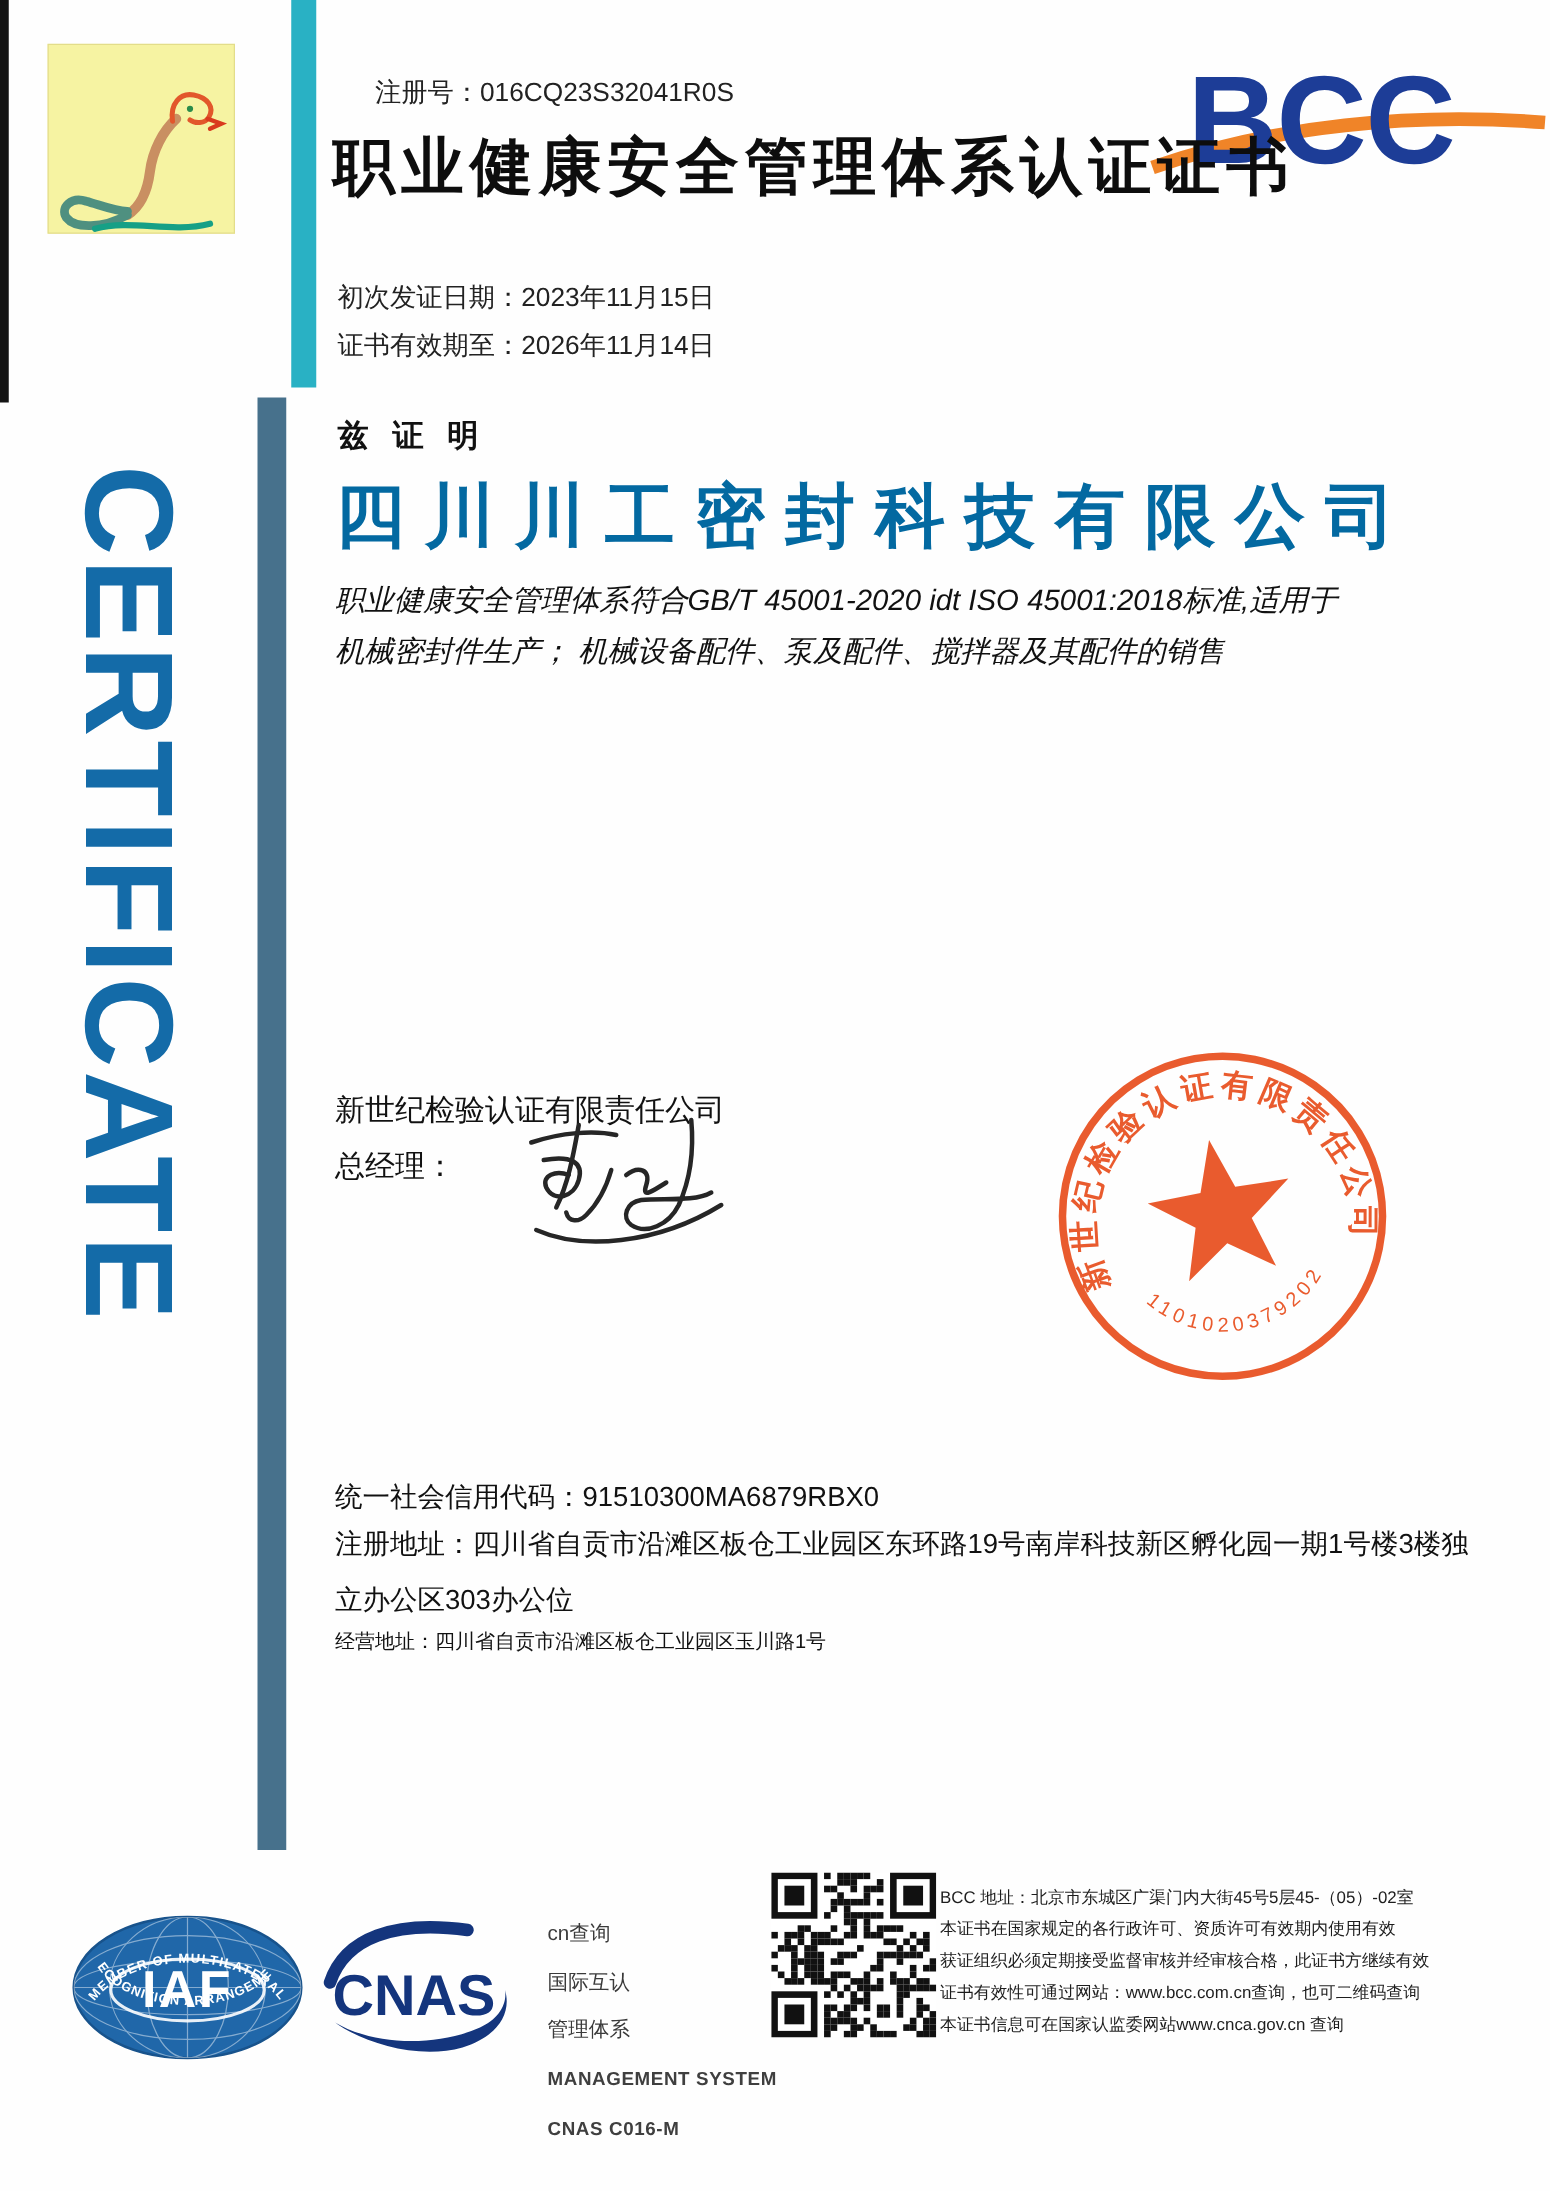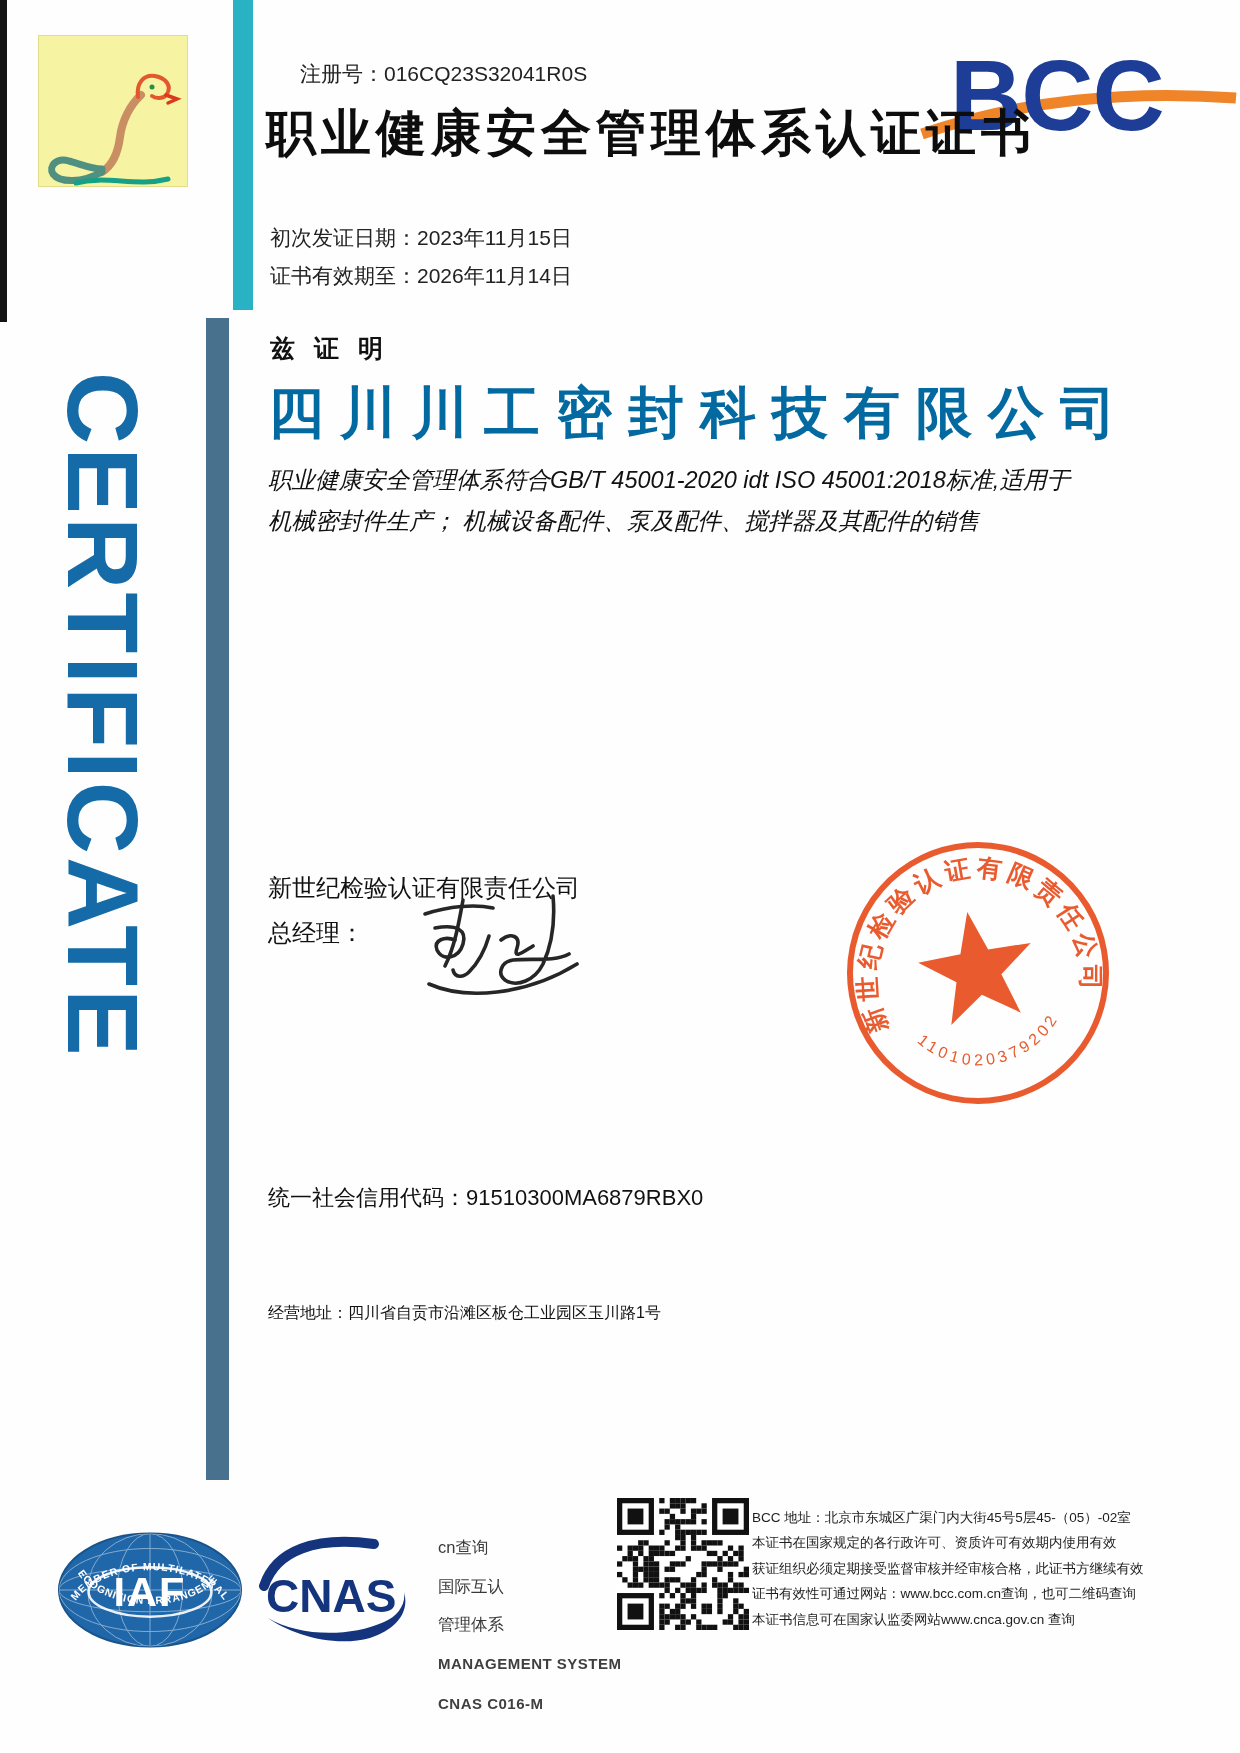--- a/index.html
+++ b/index.html
@@ -116,20 +116,22 @@
           <textPath href="#sealTop" startOffset="50%" text-anchor="middle">新世纪检验认证有限责任公司</textPath>
         </text>
         <text font-size="16" fill="#e84e1d" letter-spacing="4">
           <textPath href="#sealBottom" startOffset="50%" text-anchor="middle">1101020379202</textPath>
         </text>
       </g>
     </svg>
   </div>
 
   <div class="abs credit">统一社会信用代码：91510300MA6879RBX0</div>
+  <div class="abs reg-addr pre">注册地址：四川省自贡市沿滩区板仓工业园区东环路19号南岸科技新区孵化园一期1号楼3楼独
+立办公区303办公位</div>
   <div class="abs biz-addr">经营地址：四川省自贡市沿滩区板仓工业园区玉川路1号</div>
 
   <div class="abs" style="left:56px;top:1530px;width:188px;height:120px;">
     <svg width="188" height="120" viewBox="0 0 190 120">
       <defs>
         <clipPath id="iafClip">
             <ellipse cx="95" cy="60" rx="92" ry="57"></ellipse>
           </clipPath>
         <path id="iafTop" d="M 16,78 A 82,52 0 0 1 174,78" fill="none"></path>
         <path id="iafBot" d="M 24,46 A 78,48 0 0 0 166,46" fill="none"></path>

